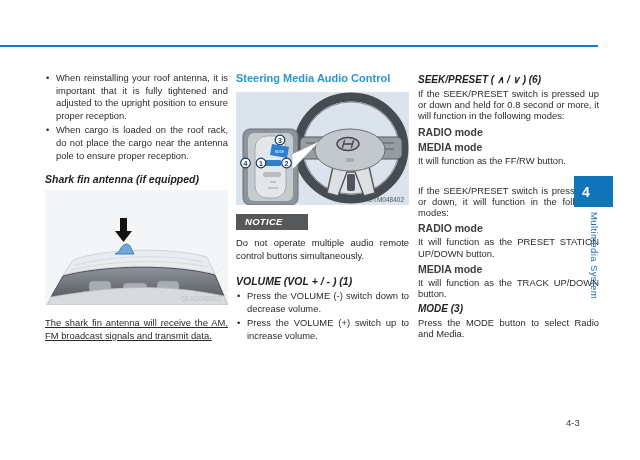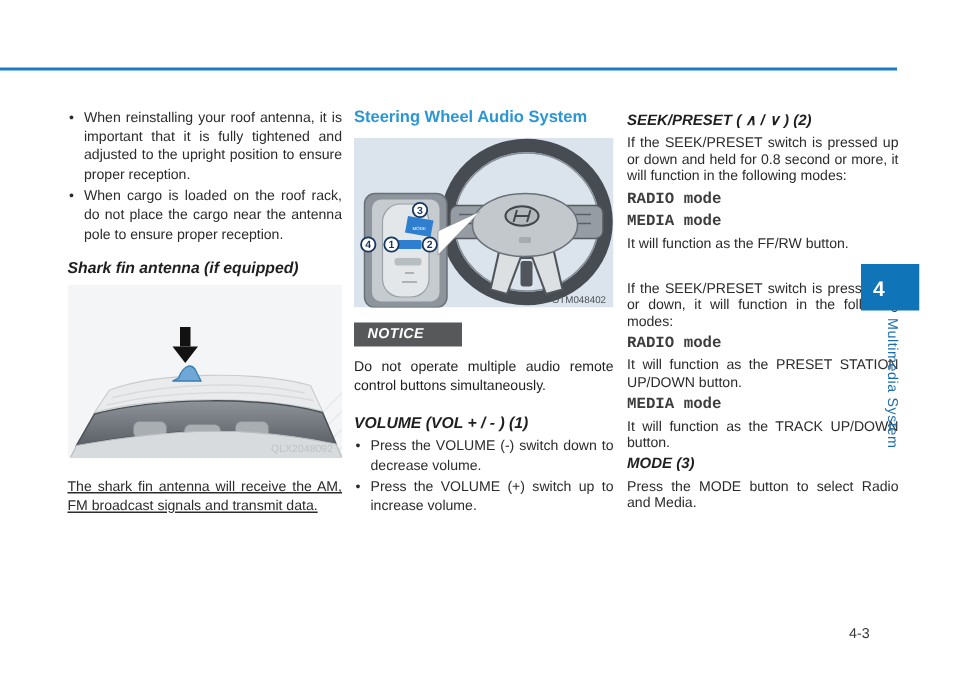--- a/index.html
+++ b/index.html
@@ -36,21 +36,21 @@
     margin: 0 0 8px 0; font-size: 11px; font-weight: bold;
     color: #2b96d5;
   }
   h3.italic-heading {
     margin: 0; font-size: 10.5px; font-weight: bold; font-style: italic;
     color: #1f1f1f;
   }
   .col-1 h3.italic-heading { margin-top: 11px; }
   h4.serif-heading {
     margin: 3px 0 2px 0;
-    font-family: Liberation Mono, monospace;
+    font-family: Liberation Sans, sans-serif;
     font-size: 10.5px; font-weight: bold; color: #3d3d3d;
   }
   .col-3 h3.italic-heading { font-size: 10px; margin-bottom: 3px; }
   .col-3 .section-gap { height: 15px; }
 
   figure { margin: 0; padding: 0; }
   .col-1 figure { margin-top: 5px; }
   .col-2 figure { margin-top: 0; }
 
   .notice-badge {
@@ -133,21 +133,21 @@
           <polygon points="70,41 87,41 78.5,52"></polygon>
         </g>
         <text x="177" y="111" text-anchor="end" font-size="7" fill="#bfc3c6">QLX2048092</text>
       </svg>
     </figure>
 
     <p class="caption">The shark fin antenna will receive the AM, FM broadcast signals and transmit data.</p>
   </div>
 
   <div class="col col-2">
-    <h2 class="blue-heading">Steering Wheel Audio System</h2>
+    <h2 class="blue-heading">Steering Media Audio Control</h2>
 
     <figure>
       <svg width="173" height="113" viewBox="0 0 173 113">
         <rect width="173" height="113" fill="#dbe4ed"></rect>
 
         <ellipse cx="115" cy="56" rx="53" ry="51" fill="none" stroke="#474c52" stroke-width="9"></ellipse>
         <ellipse cx="115" cy="56" rx="48" ry="46" fill="none" stroke="#868c93" stroke-width="1"></ellipse>
 
         <path d="M98,70 L91,101 L102,104 L111,80 L119,80 L128,104 L139,101 L132,70 Z" fill="#dde0e3" stroke="#51565c" stroke-width="1.4"></path>
         <rect x="111" y="82" width="8" height="17" rx="2" fill="#51565c"></rect>
@@ -207,21 +207,21 @@
     <p class="notice-text">Do not operate multiple audio remote control buttons simultaneously.</p>
 
     <h3 class="italic-heading volume-heading">VOLUME (VOL + / - ) (1)</h3>
     <ul class="bullets">
       <li>Press the VOLUME (-) switch down to decrease volume.</li>
       <li>Press the VOLUME (+) switch up to increase volume.</li>
     </ul>
   </div>
 
   <div class="col col-3">
-    <h3 class="italic-heading">SEEK/PRESET ( ∧ / ∨ ) (2)</h3>
+    <h3 class="italic-heading">SEEK/PRESET ( ∧ / ∨ ) (6)</h3>
     <p>If the SEEK/PRESET switch is pressed up or down and held for 0.8 second or more, it will function in the following modes:</p>
 
     <h4 class="serif-heading">RADIO mode</h4>
 
     <h4 class="serif-heading">MEDIA mode</h4>
     <p>It will function as the FF/RW button.</p>
 
     <div class="section-gap"></div>
 
     <p>If the SEEK/PRESET switch is pressed up or down, it will function in the following modes:</p>

